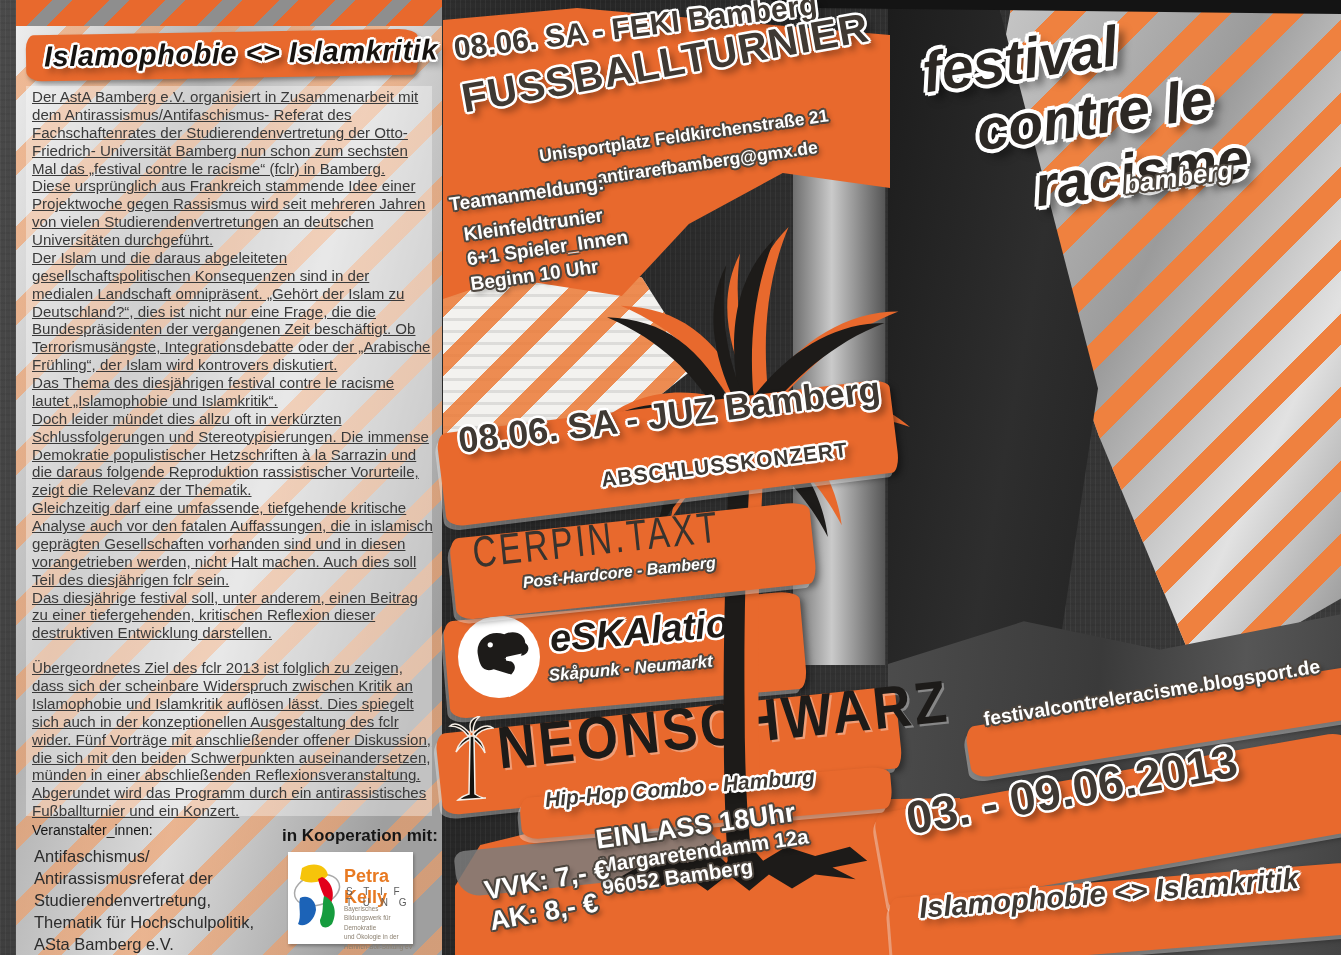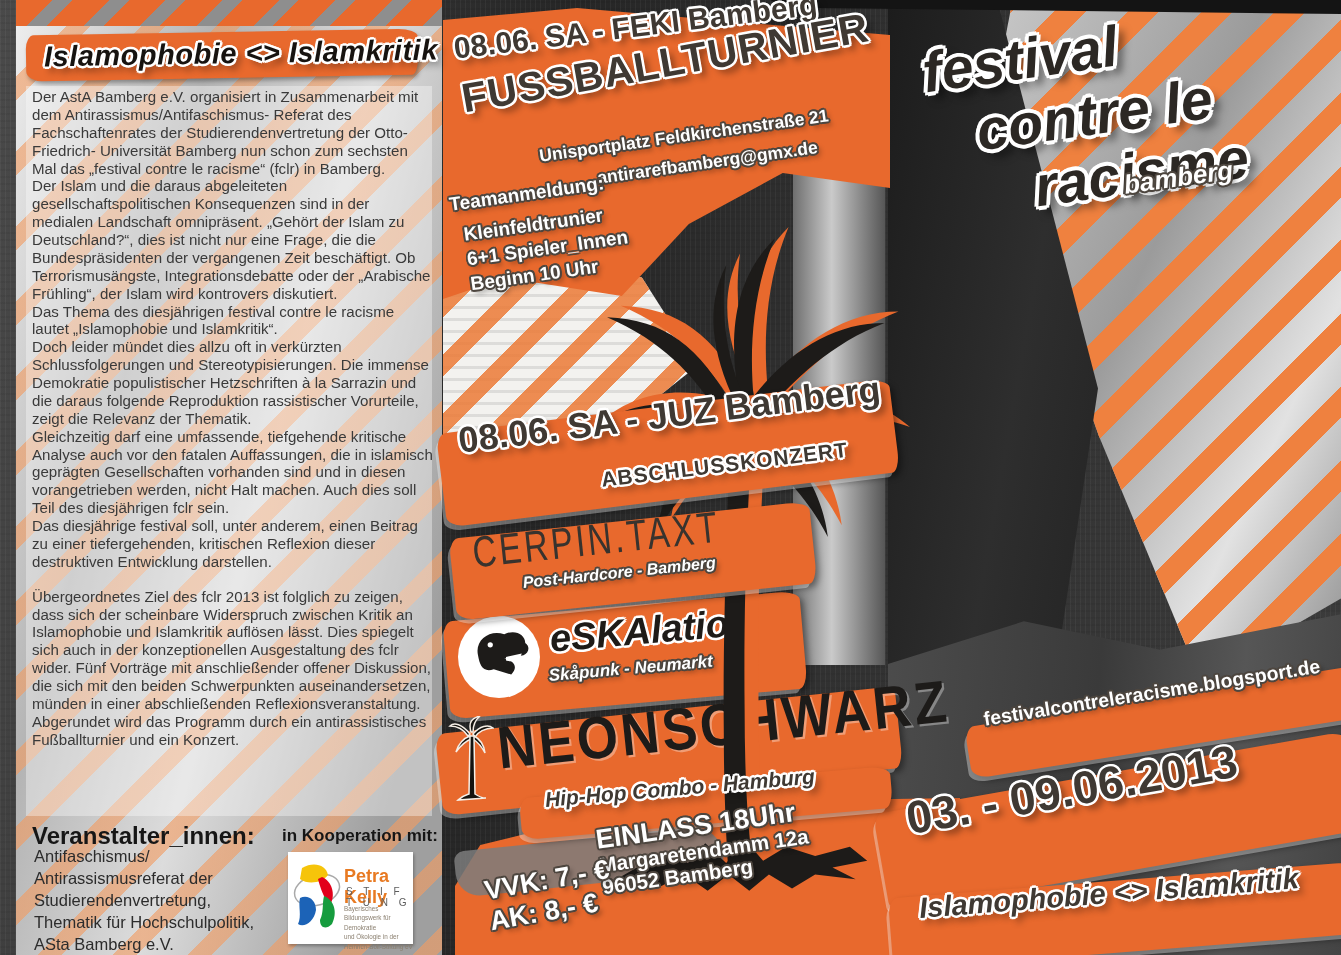--- a/index.html
+++ b/index.html
@@ -37,25 +37,25 @@
     background-image:repeating-linear-gradient(135deg,transparent 0 26px,#8e8e8e 26px 40px);}
   .left-panel{left:16px;top:26px;width:426px;height:929px;
     background:repeating-linear-gradient(135deg,transparent 0 36px,rgba(242,156,98,.62) 36px 53px),
                linear-gradient(105deg,#ededed,#b4b4b4 30%,#dcdcdc 55%,#9f9f9f 86%);}
   .left-title-band{left:26px;top:32px;width:392px;height:46px;background:#e8692d;
     border-radius:8px 20px 6px 16px/14px 8px 18px 10px;transform:rotate(-1deg);
     box-shadow:2px 3px 4px rgba(0,0,0,.35);}
   .left-title{left:44px;top:37px;font-size:29px;font-weight:900;font-style:italic;
     color:#171310;transform:rotate(-1deg);letter-spacing:.5px;}
   .left-textpanel{left:26px;top:86px;width:406px;height:730px;background:rgba(252,252,252,.38);}
-  .left-body{left:32px;top:88px;width:402px;font-size:15.1px;line-height:1.185;color:#3a3a3a;}
+  .left-body{left:32px;top:88px;width:402px;font-size:15.1px;line-height:1.185;color:#3a3a3a;text-decoration:underline;}
   .left-body p{margin:0;}
   .left-body p.gap{margin-top:17px;}
   .left-footer{left:16px;top:848px;width:426px;height:107px;}
-  .org-label{left:16px;top:-26px;font-size:24px;font-weight:bold;color:#161616;}
+  .org-label{left:16px;top:-26px;font-size:14px;font-weight:normal;color:#161616;}
   .org-lines{left:18px;top:-2px;font-size:16.5px;line-height:1.33;color:#2c2c2c;}
   .coop-label{left:266px;top:-22px;font-size:17px;font-weight:bold;color:#161616;}
   .logo-box{left:272px;top:4px;width:125px;height:92px;background:#fff;box-shadow:1px 2px 3px rgba(0,0,0,.3);}
   .pk-name{left:56px;top:14px;font-size:18px;font-weight:900;color:#e87a22;}
   .pk-word{left:58px;top:34px;font-size:10px;letter-spacing:4px;color:#5c5c5c;}
   .pk-tag{left:56px;top:52px;font-size:6.3px;line-height:1.5;color:#8a7f6f;}
 
   
   .band{background:#e8692d;}
   .brush{border-radius:10px 22px 8px 18px/16px 9px 20px 11px;box-shadow:-4px 5px 0 -1px rgba(255,255,255,.35),3px 4px 6px rgba(0,0,0,.4);}
@@ -236,20 +236,21 @@
   <div class="abs band brush theme-band"></div>
   <div class="abs rot t-theme dark ow">Islamophobie &lt;&gt; Islamkritik</div>
 
   <div class="abs left-topstrip"></div>
   <div class="abs left-panel"></div>
   <div class="abs left-title-band"></div>
   <div class="abs left-title ow">Islamophobie &lt;&gt; Islamkritik</div>
   <div class="abs left-textpanel"></div>
   <div class="abs left-body">
     <p>Der AstA Bamberg e.V. organisiert  in Zusammenarbeit mit dem Antirassismus/Antifaschismus- Referat des Fachschaftenrates der Studierendenvertretung der Otto- Friedrich- Universität Bamberg nun schon zum sechsten Mal das „festival contre le racisme“ (fclr) in Bamberg.</p>
+    <p>Diese ursprünglich aus Frankreich stammende Idee einer Projektwoche gegen Rassismus wird seit mehreren Jahren von vielen Studierendenvertretungen an deutschen Universitäten durchgeführt.</p>
     <p>Der Islam und die daraus abgeleiteten gesellschaftspolitischen Konsequenzen sind in der medialen Landschaft omnipräsent. „Gehört der Islam zu Deutschland?“, dies ist nicht nur eine Frage, die die Bundespräsidenten der vergangenen Zeit beschäftigt. Ob Terrorismusängste, Integrationsdebatte oder der „Arabische Frühling“, der Islam wird kontrovers diskutiert.</p>
     <p>Das Thema des diesjährigen festival contre le racisme lautet „Islamophobie und Islamkritik“.</p>
     <p>Doch leider mündet dies allzu oft in verkürzten Schlussfolgerungen und Stereotypisierungen. Die immense Demokratie populistischer Hetzschriften à la Sarrazin und die daraus folgende Reproduktion rassistischer Vorurteile, zeigt die Relevanz der Thematik.</p>
     <p>Gleichzeitig darf eine umfassende, tiefgehende kritische Analyse auch vor den fatalen Auffassungen, die in islamisch geprägten Gesellschaften  vorhanden sind und in diesen vorangetrieben werden, nicht Halt machen. Auch dies soll Teil des diesjährigen fclr sein.</p>
     <p>Das diesjährige festival soll, unter anderem, einen Beitrag zu einer tiefergehenden, kritischen Reflexion dieser destruktiven Entwicklung darstellen.</p>
     <p class="gap">Übergeordnetes Ziel des fclr 2013 ist folglich zu zeigen, dass sich der scheinbare Widerspruch zwischen Kritik an Islamophobie und Islamkritik auflösen lässt. Dies spiegelt sich auch in der konzeptionellen Ausgestaltung des fclr wider. Fünf Vorträge mit anschließender offener Diskussion, die sich mit den beiden Schwerpunkten auseinandersetzen, münden in einer abschließenden Reflexionsveranstaltung. Abgerundet wird das Programm durch ein antirassistisches Fußballturnier und ein Konzert.</p>
   </div>
 
   <div class="abs left-footer">
     <div class="abs org-label">Veranstalter_innen:</div>

